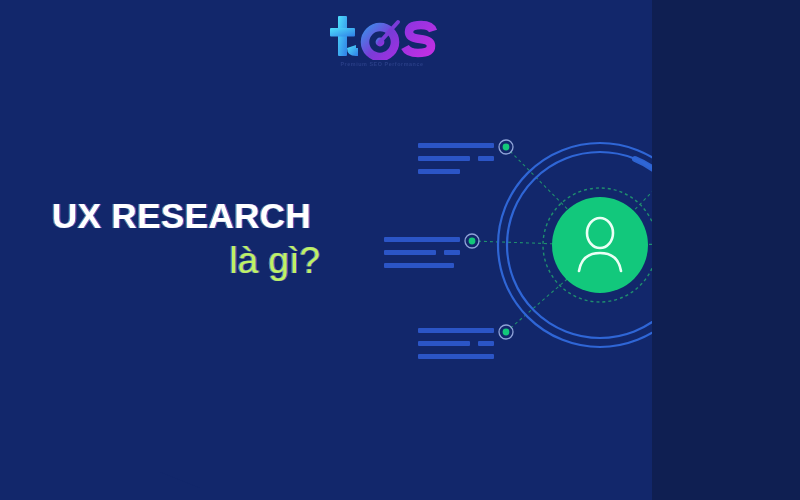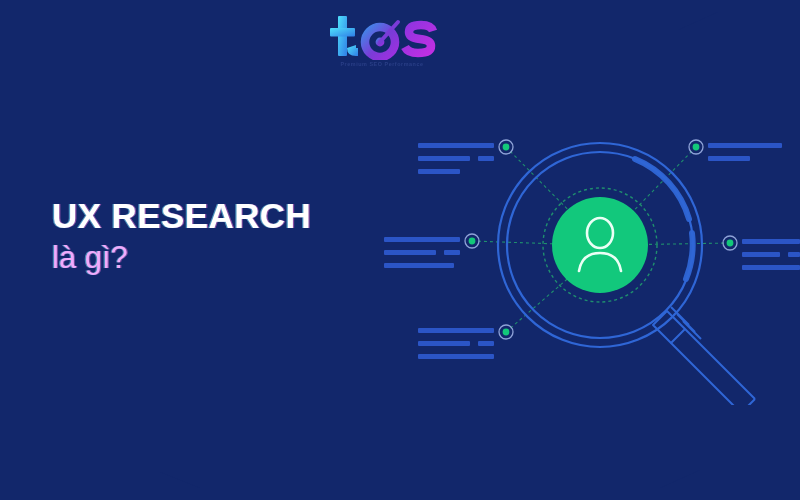--- a/index.html
+++ b/index.html
@@ -2,21 +2,21 @@
 <html><head>
 <meta charset="utf-8">
 <style>
   html, body {
     margin: 0;
     padding: 0;
     background: #0f1f52;
   }
   #stage {
     position: relative;
-    width: 800px;
+    width: 652px;
     height: 500px;
     overflow: hidden;
     background: #12276b;
     font-family: "Liberation Sans", sans-serif;
   }
 
   
   .band {
     position: absolute;
     left: 0;
@@ -67,26 +67,26 @@
     font-size: 35px;
     line-height: 1.05;
     font-weight: 700;
     color: #ffffff;
     letter-spacing: 0.4px;
     text-shadow: -1.2px 0 rgba(120,235,255,0.55), 1.2px 0 rgba(255,120,220,0.5);
   }
   .headline-sub {
     display: block;
     margin-top: 7px;
-    text-align: left;
+    text-align: right;
     padding-right: 62px;
-    font-size: 31px;
+    font-size: 37px;
     line-height: 1.05;
     font-weight: 400;
-    color: #f0abfc;
+    color: #bef264;
     text-shadow: -1.2px 0 rgba(120,235,255,0.5), 1.2px 0 rgba(255,120,220,0.45);
   }
 
   
   #art {
     position: absolute;
     left: 370px;
     top: 95px;
   }
 </style>

